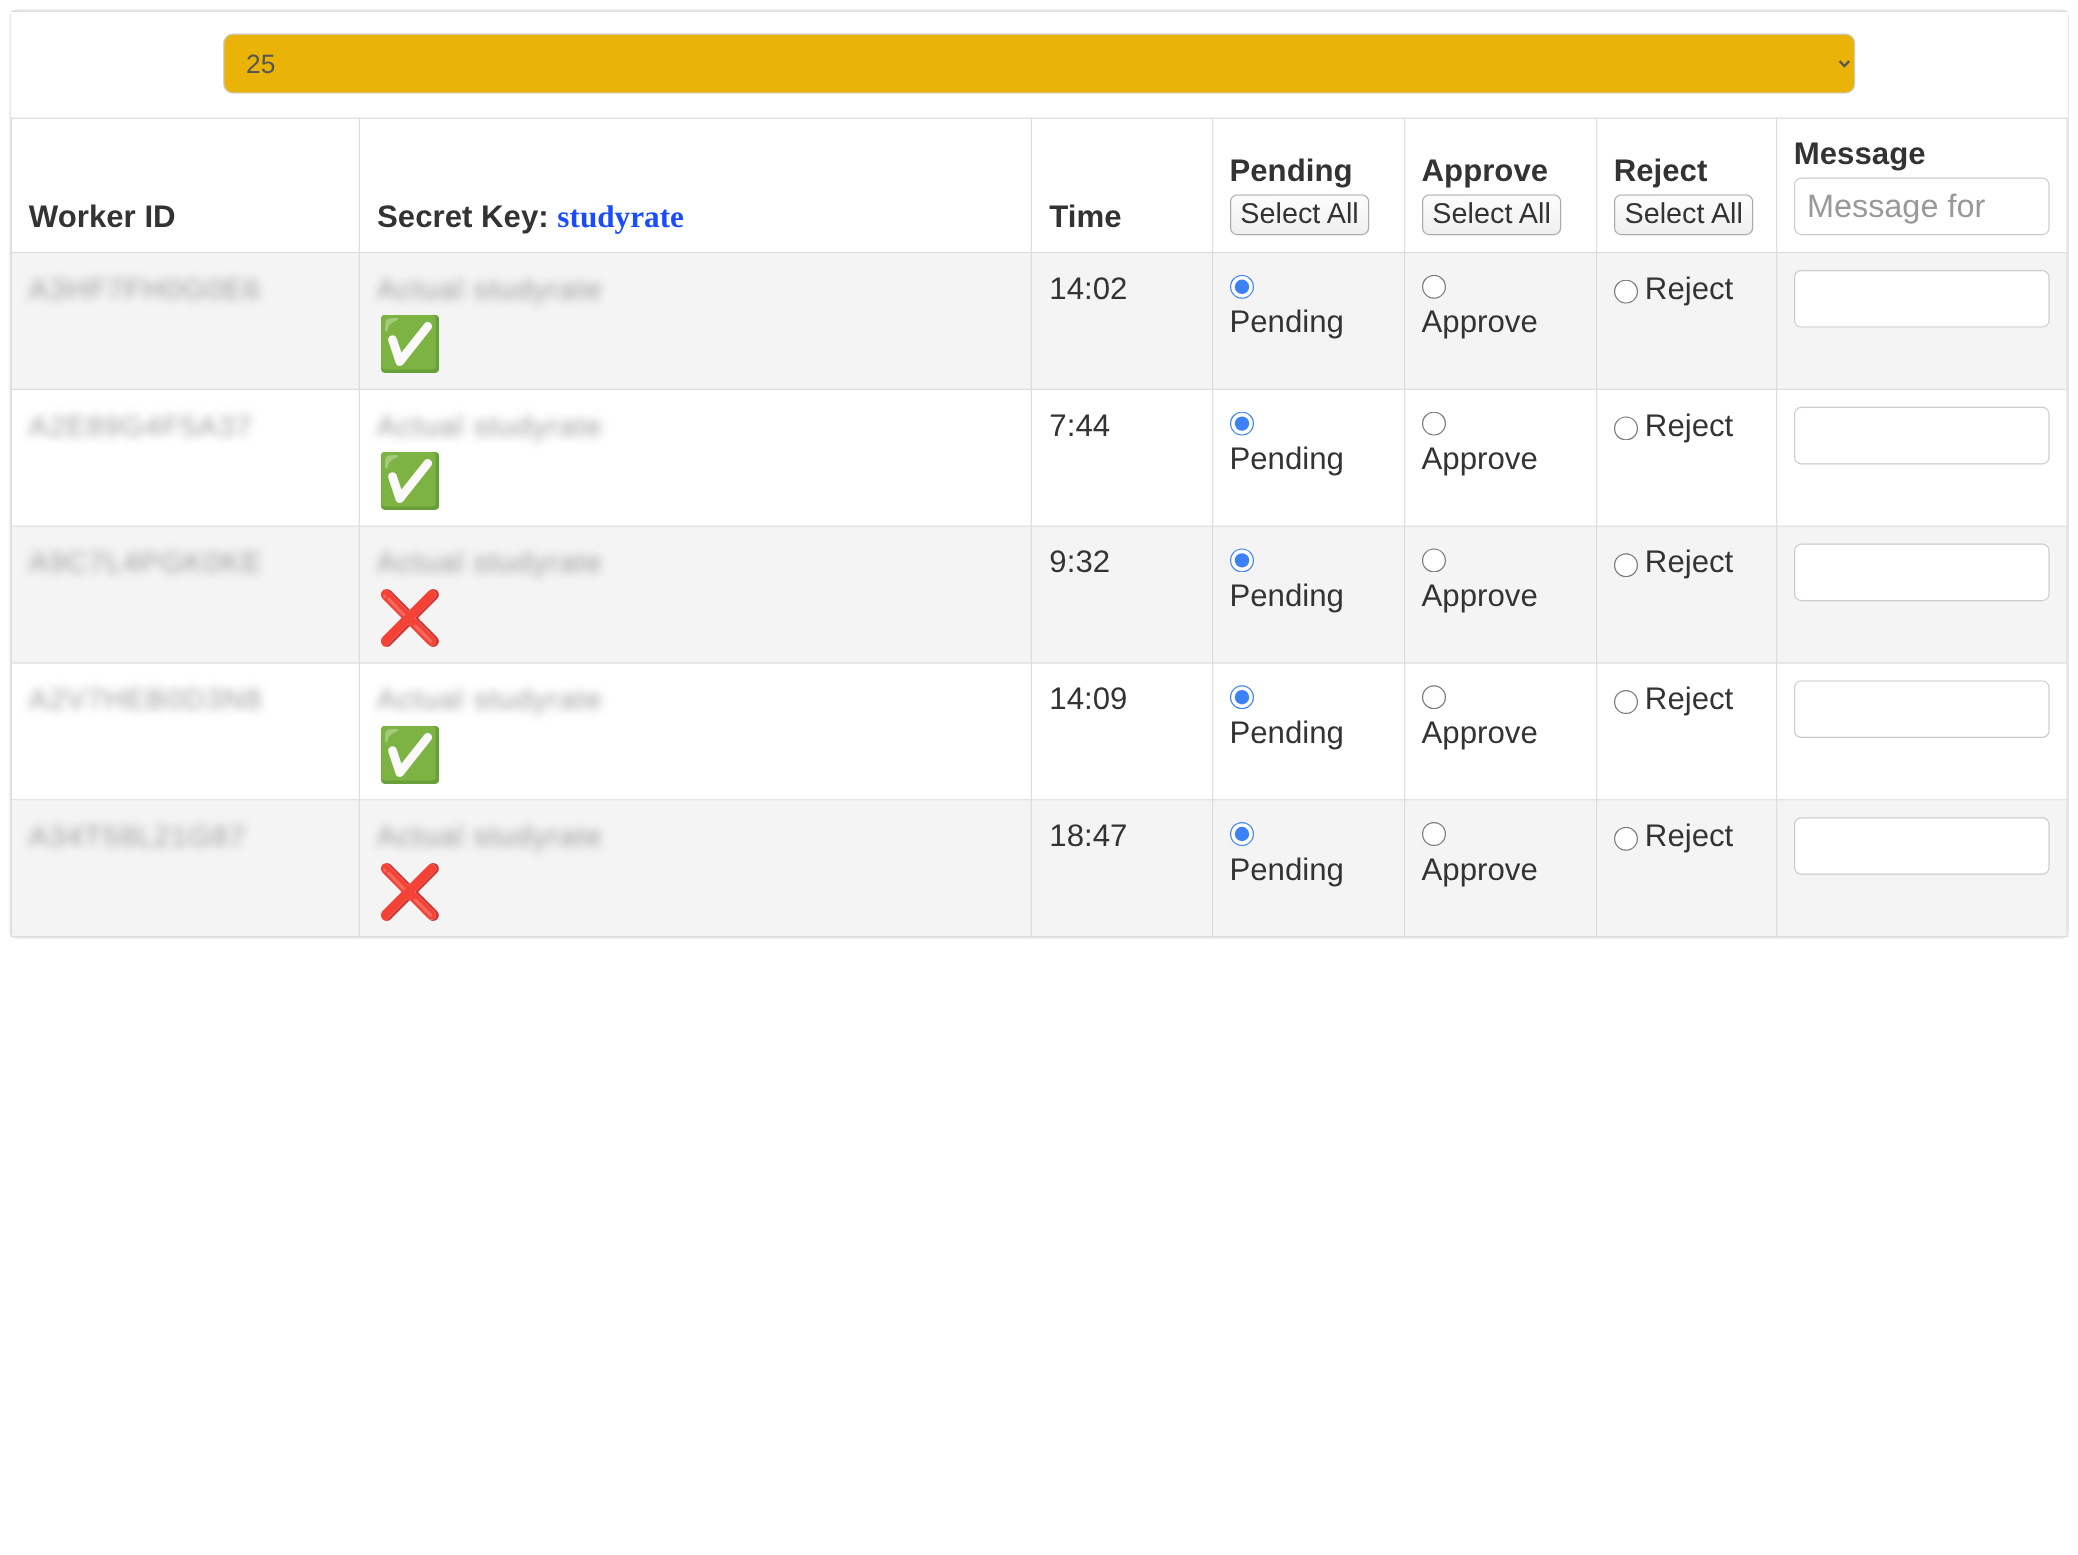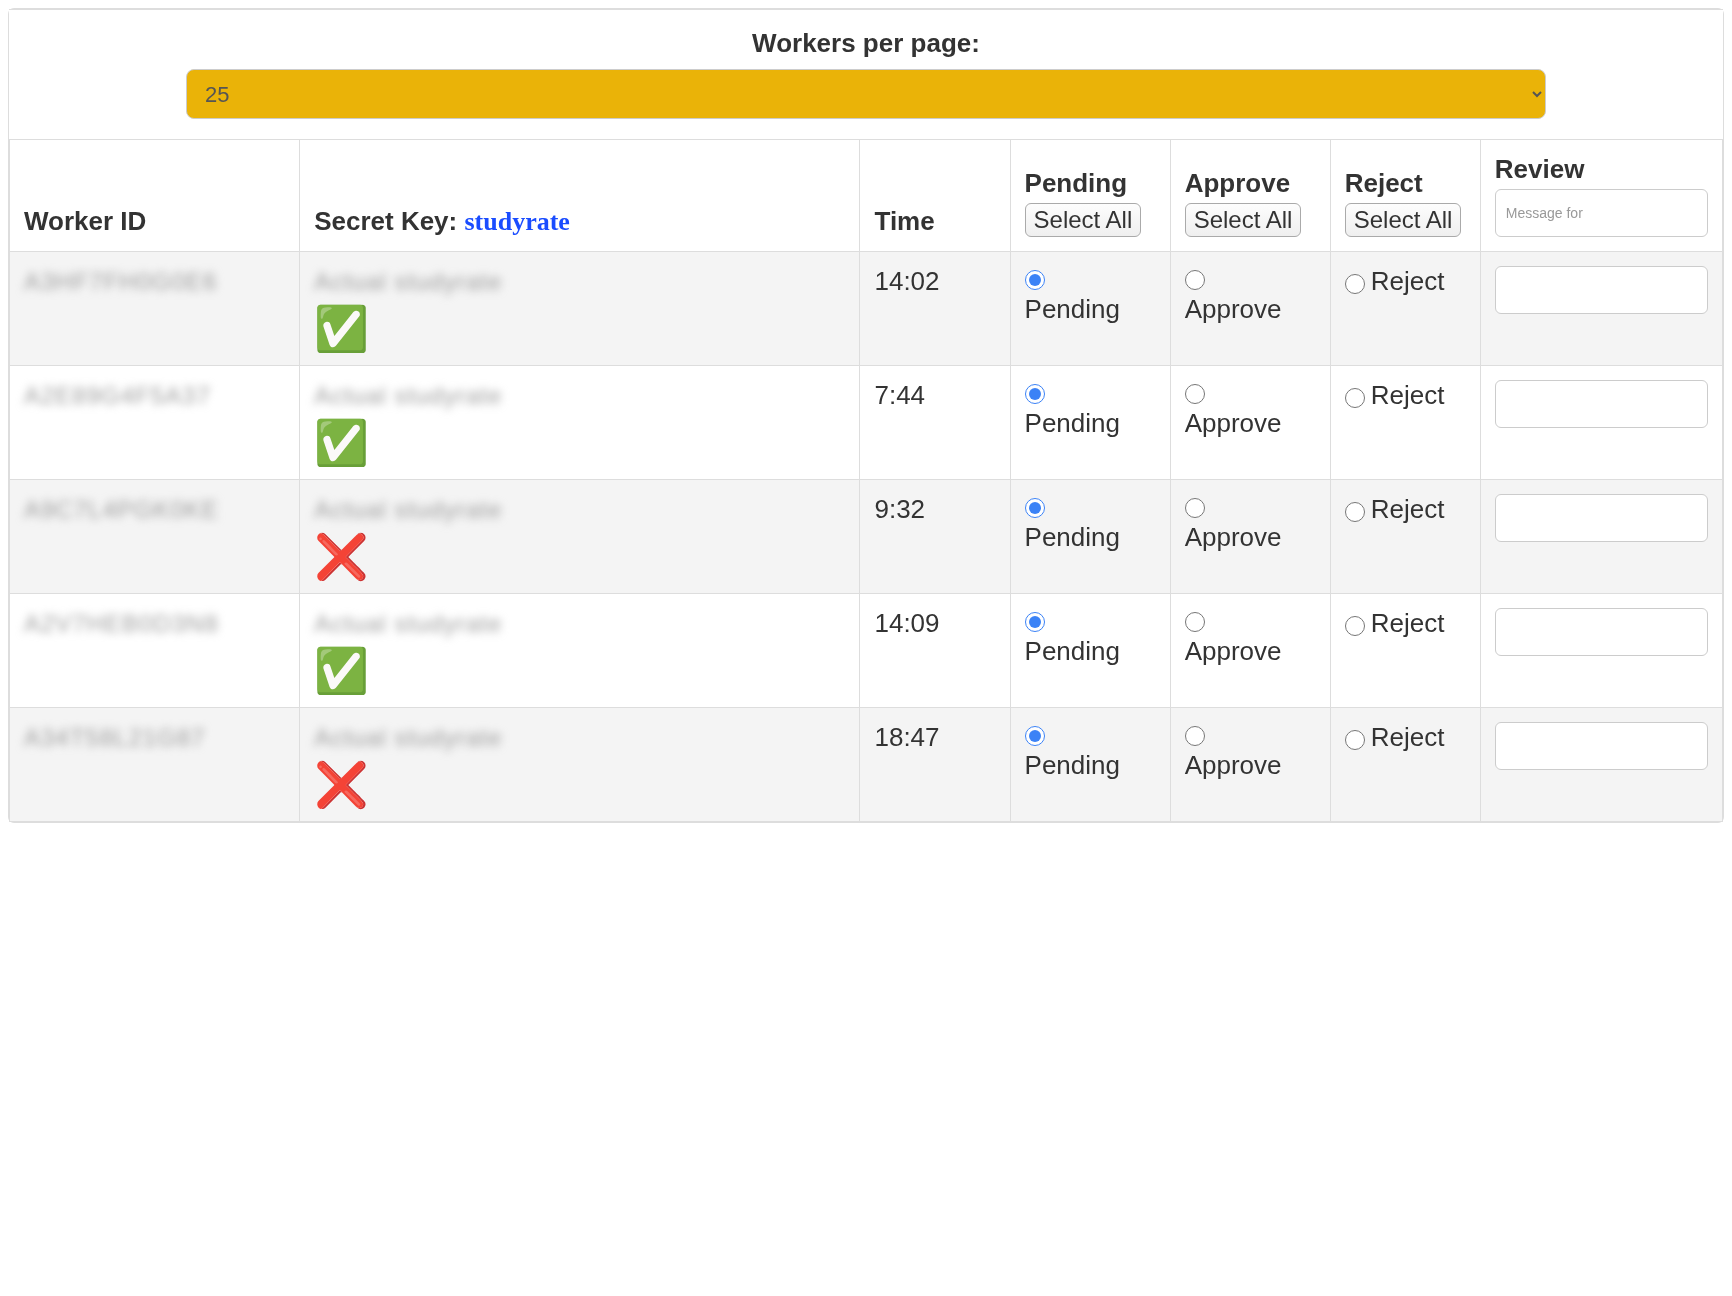--- a/index.html
+++ b/index.html
@@ -108,21 +108,21 @@
     border: 1px solid #aaa;
     border-radius: 6px;
     background: linear-gradient(#fdfdfd, #efefef);
     cursor: pointer;
     color: #333;
   }
 
   .msg-input {
     width: 100%;
     height: 48px;
-    font-size: 14px;
+    font-size: 27px;
     padding: 10px 10px;
     border: 1px solid #ccc;
     border-radius: 6px;
     background: #fff;
     color: #a16207;
   }
   .msg-input::placeholder { color: #999; }
 
   .blur-text {
     display: inline-block;
@@ -165,21 +165,20 @@
     padding-bottom: 40px;
   }
 </style>
 </head>
 <body>
 
 <div class="page">
   <div class="panel">
     <div class="panel-body">
       <div class="perpage-block">
-        <label class="perpage-label">Workers per page:</label>
         <select class="perpage-select">
           <option>25</option>
         </select>
       </div>
 
       <table class="workers">
         <colgroup>
           <col class="c-worker">
             <col class="c-secret">
             <col class="c-time">
@@ -201,21 +200,21 @@
             </th>
             <th class="th-stack">
               <span class="th-title">Approve</span>
               <button class="select-all-btn">Select All</button>
             </th>
             <th class="th-stack">
               <span class="th-title">Reject</span>
               <button class="select-all-btn">Select All</button>
             </th>
             <th class="th-stack">
-              <span class="th-title">Review</span>
+              <span class="th-title">Message</span>
               <input type="text" class="msg-input" placeholder="Message for" style="">
             </th>
           </tr>
         </thead>
         <tbody id="workers-tbody">
             <tr>
               <td class="worker-cell"><span class="blur-text">A3HF7FH0G0E6</span></td>
               <td class="secret-cell"><span class="blur-text">Actual studyrate</span><span class="status-icon">✅</span></td>
               <td>14:02</td>
               <td>

